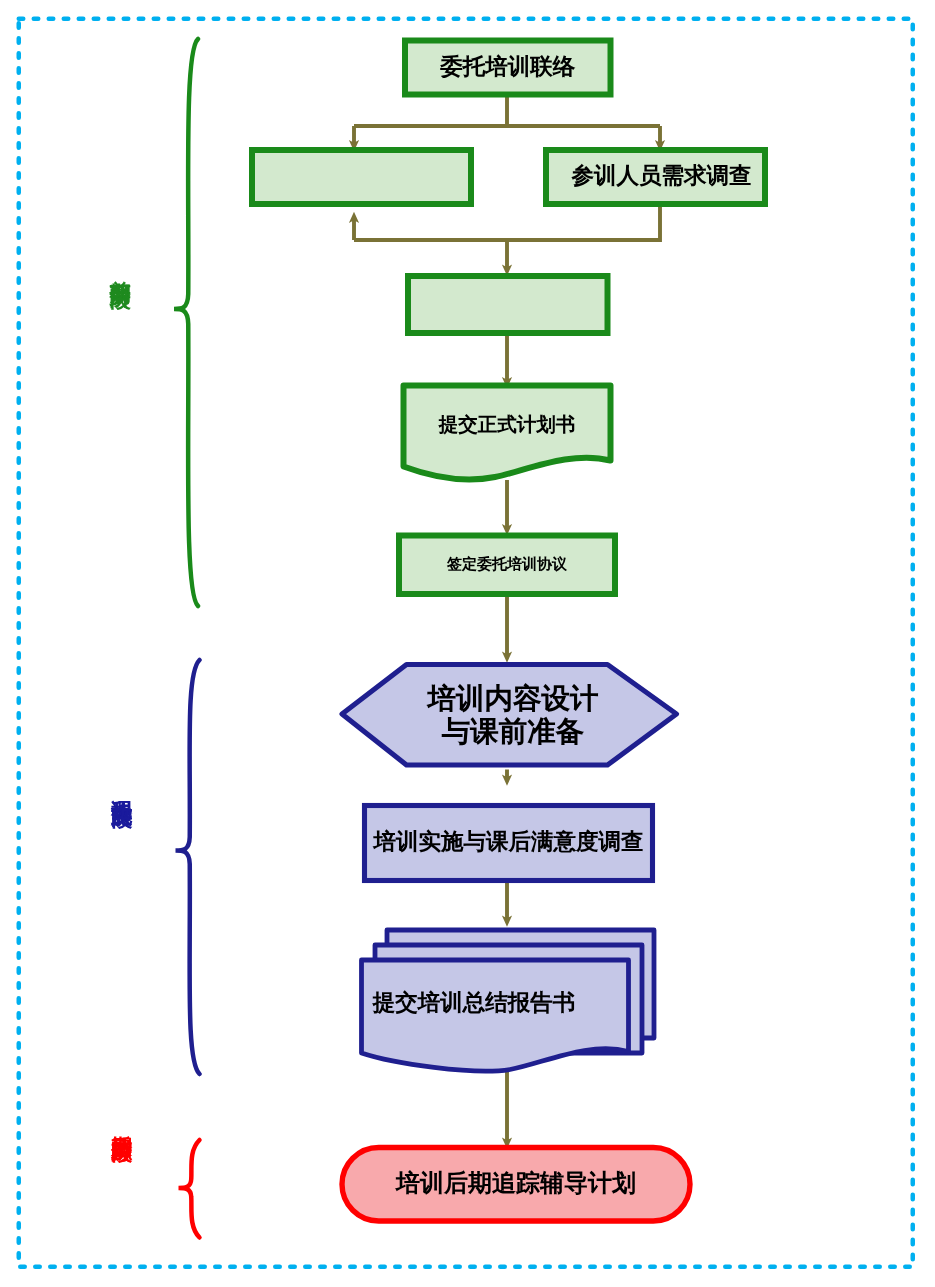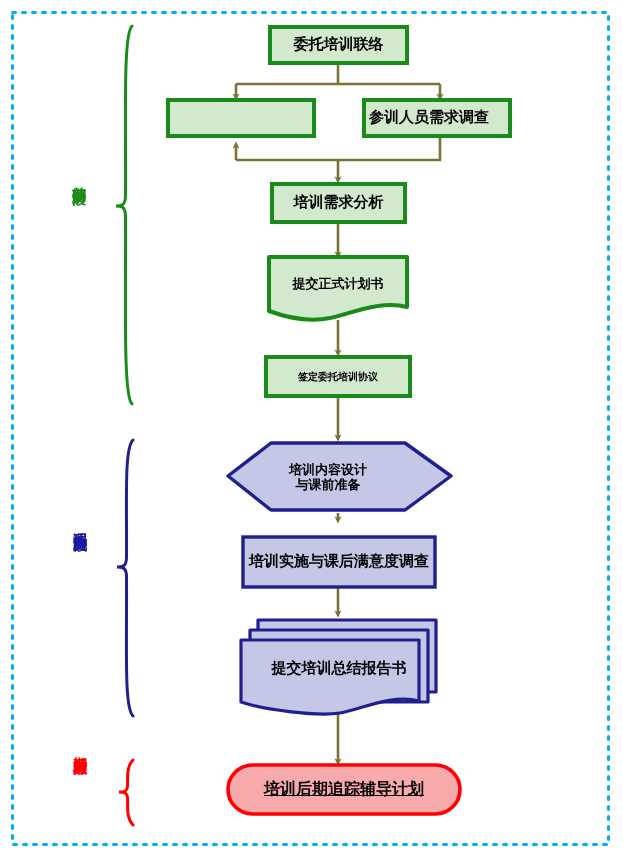--- a/index.html
+++ b/index.html
@@ -107,30 +107,29 @@
 
   <div class="phase-label ph-green" style="left:72px;top:176px;font-size:14px;">前期调研阶段</div>
 
   <div class="phase-label ph-blue" style="left:73px;top:522px;font-size:14px;">课程实施阶段</div>
 
   <div class="phase-label ph-red" style="left:73px;top:745px;font-size:14px;">后期追踪阶段</div>
 
   <div class="node-label" style="left:270px;top:27px;width:137px;height:36px;font-size:15px;">委托培训联络</div>
 
 
-  <div class="node-label" style="left:356px;top:100px;width:146px;height:36px;font-size:15px;">参训人员需求调查</div>
+  <div class="node-label" style="left:368px;top:100px;width:146px;height:36px;font-size:15px;">参训人员需求调查</div>
 
-  <div class="node-label" style="left:272px;top:184px;width:133px;height:38px;font-size:15px;">培训需求分析</div>
 
   <div class="node-label" style="left:269px;top:257px;width:138px;height:54px;font-size:13px;">提交正式计划书</div>
 
   <div class="node-label" style="left:266px;top:357px;width:144px;height:39px;font-size:10px;">签定委托培训协议</div>
 
-  <div class="node-label" style="left:238px;top:445px;width:180px;height:64px;font-size:13px;">培训内容设计
+  <div class="node-label" style="left:252px;top:445px;width:180px;height:64px;font-size:19px;">培训内容设计
 与课前准备</div>
 
   <div class="node-label" style="left:243px;top:537px;width:192px;height:50px;font-size:15px;border-radius:13px;">培训实施与课后满意度调查</div>
 
-  <div class="node-label" style="left:241px;top:640px;width:196px;height:58px;font-size:15px;">提交培训总结报告书</div>
+  <div class="node-label" style="left:227px;top:640px;width:178px;height:58px;font-size:15px;">提交培训总结报告书</div>
 
-  <div class="node-label" style="left:228px;top:765px;width:232px;height:49px;font-size:16px;text-decoration:underline;">培训后期追踪辅导计划</div>
+  <div class="node-label" style="left:228px;top:765px;width:232px;height:49px;font-size:16px;">培训后期追踪辅导计划</div>
 
 </div>
 
 </body></html>

